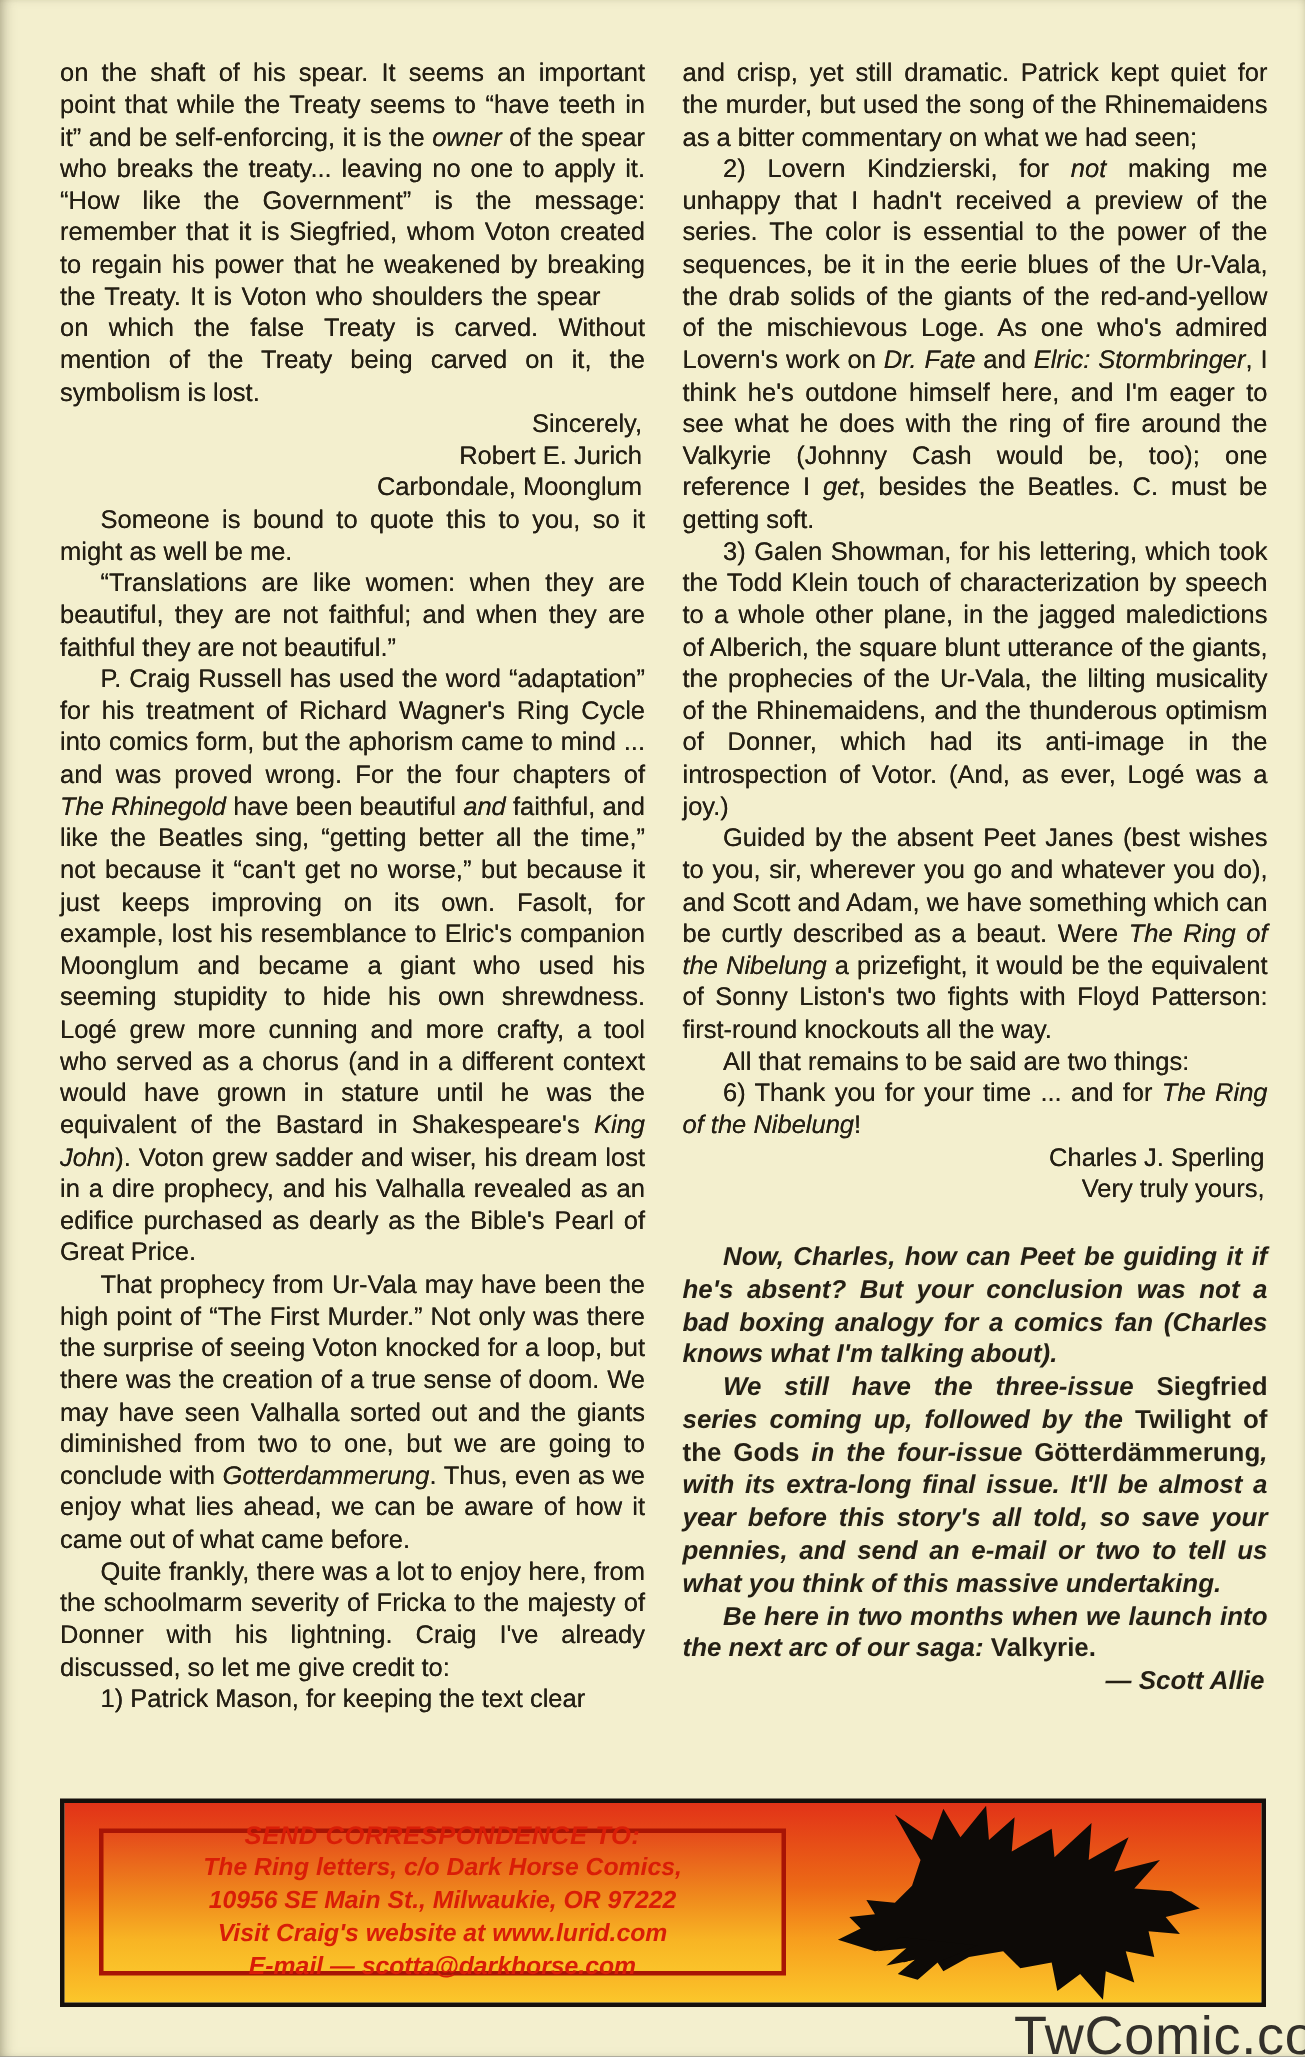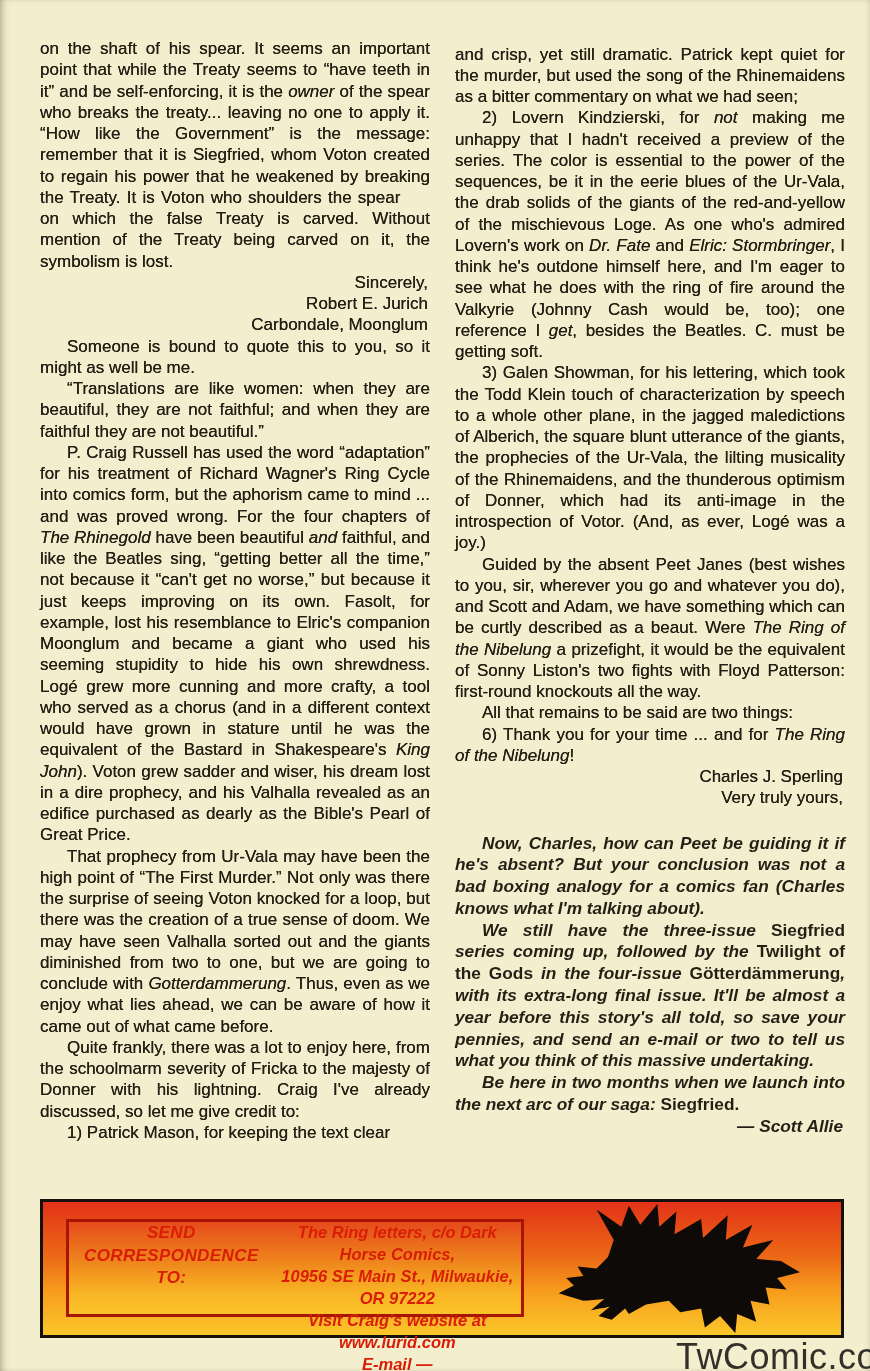--- a/index.html
+++ b/index.html
@@ -2,41 +2,41 @@
 <html><head>
 <meta charset="utf-8">
 <style>
   html,body{margin:0;padding:0;background:#888;}
   .page{
     position:relative;width:870px;height:1371px;margin:0 auto;
     background:#f3efce;overflow:hidden;
     font-family:"Liberation Sans",sans-serif;color:#241f14;
     box-shadow:inset 6px 0 10px -6px rgba(60,55,30,.55), inset -3px 0 6px -4px rgba(60,55,30,.3);
   }
-  .cols{position:absolute;top:38px;left:40px;display:flex;gap:25px;align-items:center;}
+  .cols{position:absolute;top:38px;left:40px;display:flex;gap:25px;}
   .col{width:390px;font-size:17px;line-height:1.25;font-weight:500;
        text-shadow:0 0 .4px currentColor;}
   .para{text-align:justify;}
   .ind{text-indent:27px;}
   .sig{text-align:right;padding-right:2px;}
   .salut{margin-top:24px;}
   .gap{height:24px;}
   .st-i{font-style:italic;}
   .st-up{font-style:normal;}
   .reply{font-weight:bold;font-style:italic;font-size:17.3px;line-height:1.26;text-shadow:none;}
   .banner{
     position:absolute;left:40px;top:1199px;width:804px;height:139px;
     box-sizing:border-box;border:3px solid #15100c;
     background:linear-gradient(180deg,#e23318 0%,#ec6a16 42%,#f79e1d 68%,#fbc72b 100%);
   }
   .corr-box{
     position:absolute;left:23px;top:17px;width:458px;height:98px;
     box-sizing:border-box;border:3px solid #a81405;
     background:linear-gradient(180deg,#e54b1b 0%,#f08c1d 48%,#f8b524 78%,#fbc32a 100%);
-    display:flex;justify-content:center;text-align:center;
+    display:flex;flex-direction:column;justify-content:center;text-align:center;
     color:#d91d07;font-weight:bold;font-style:italic;
     font-size:16.5px;line-height:1.33;
   }
   .corr-heading{font-size:17px;letter-spacing:.4px;}
   .raven{position:absolute;right:2px;top:0;height:133px;width:310px;}
   .watermark{
     position:absolute;left:676px;top:1336px;
     font-size:36px;color:#33302a;letter-spacing:.5px;font-weight:400;
     text-shadow:none;
   }
@@ -68,21 +68,21 @@
         <div class="para ind"><span>Guided by the absent Peet Janes (best wishes to you, sir, wherever you go and whatever you do), and Scott and Adam, we have something which can be curtly described as a beaut. Were </span><span class="st-i">The Ring of the Nibelung</span><span> a prizefight, it would  be the equivalent of Sonny Liston's two fights with Floyd Patterson: first-round knockouts all the way.</span></div>
         <div class="para ind"><span>All that remains to be said are two things:</span></div>
         <div class="para ind"><span>6) Thank you for your time ... and for </span><span class="st-i">The Ring of the Nibelung</span><span>!</span></div>
         <div class="sig">
           <div>Charles J. Sperling</div>
           <div>Very truly yours,</div>
         </div>
         <div class="gap"></div>
         <div class="para ind reply"><span>Now, Charles, how can Peet be guiding it if he's absent? But your conclusion was not a bad boxing analogy for a comics fan (Charles knows what I'm talking about).</span></div>
         <div class="para ind reply"><span>We still have the three-issue </span><span class="st-up">Siegfried</span><span> series coming up, followed by the </span><span class="st-up">Twilight of the Gods</span><span> in the four-issue </span><span class="st-up">Götterdämmerung</span><span>, with its extra-long final issue. It'll be almost a year before this story's all told, so save your pennies, and send an e-mail or two to tell us what you think of this massive undertaking.</span></div>
-        <div class="para ind reply"><span>Be here in two months when we launch into the next arc of our saga: </span><span class="st-up">Siegfried.</span></div>
+        <div class="para ind reply"><span>Be here in two months when we launch into the next arc of our saga: </span><span class="st-up">Valkyrie.</span></div>
         <div class="sig reply">
           <div>— Scott Allie</div>
         </div>
       </div>
   </div>
 
   <div class="banner">
     <div class="corr-box">
       <div class="corr-heading">SEND CORRESPONDENCE TO:</div>
       <div>

